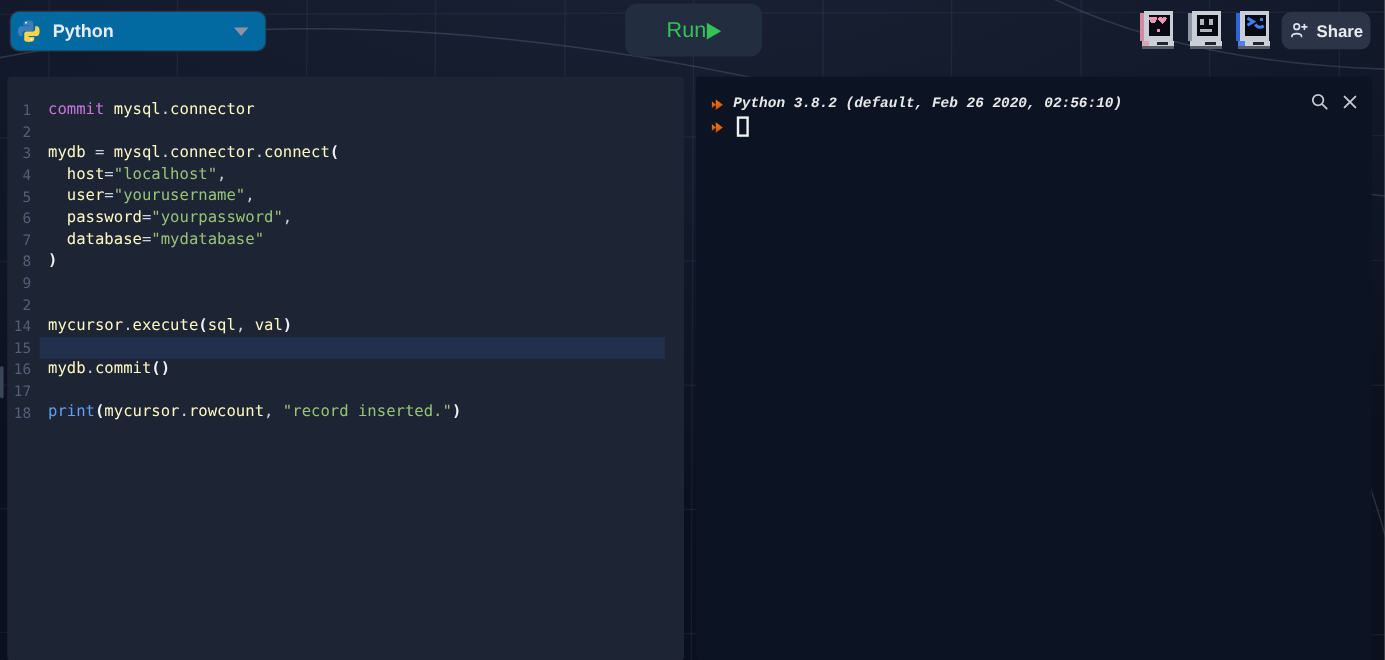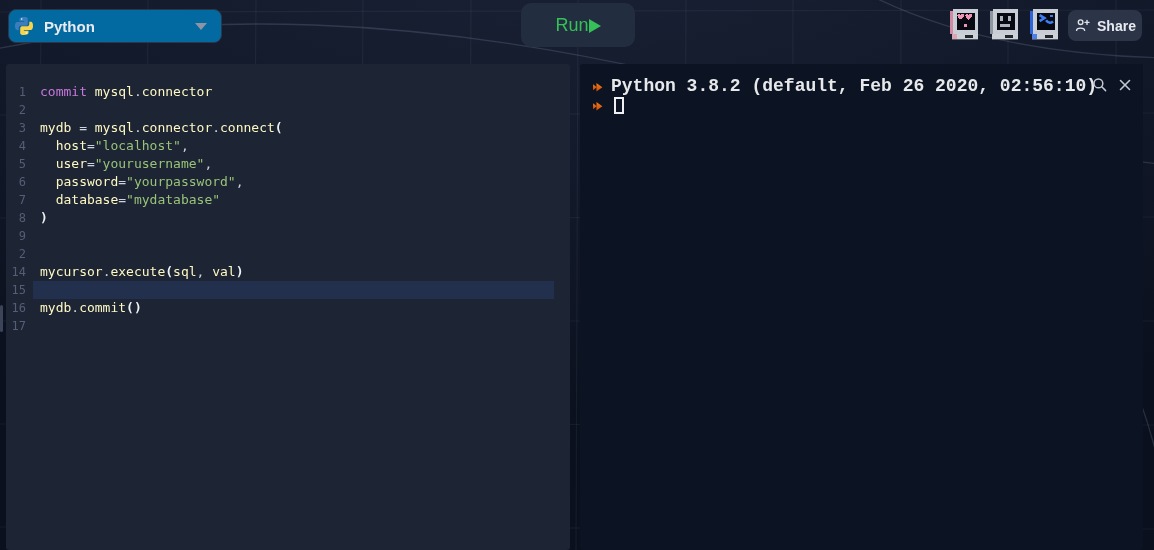--- a/index.html
+++ b/index.html
@@ -55,22 +55,22 @@
   .tk-br { color:#eef0f4; font-weight:700; }
   .tk-str { color:#98c379; }
   .tk-fn { color:#61a0f0; }
   .tk-pl { color:#d6d9e0; }
   .pane-handle { position:absolute; left:0; top:305px; width:3px; height:27px; background:#3b4459; border-radius:3px; z-index:3; cursor:col-resize; }
 
   
   .console {
     position:absolute; left:580px; top:64px; width:563px; height:486px;
     background:#0c1322; border-radius:3px; z-index:1;
-    font-family:"Liberation Mono", monospace; font-size:18px; font-weight:700;
-    color:#e6e8ea; padding:13px 40px 0 13px;
+    font-family:"Liberation Mono", monospace; font-size:12px; font-weight:700;
+    color:#e6e8ea; padding:13px 40px 0 13px;font-style:italic;
   }
   .cline { display:flex; align-items:center; height:19px; line-height:19px; white-space:pre; }
   .cline .prompt { flex:none; margin-right:7px; margin-top:1px; }
   .cursor { display:inline-block; width:10px; height:17px; border:2px solid #eef0f3; margin-left:3px; }
   .console-tools { position:absolute; top:13px; right:12px; display:flex; align-items:center; gap:11px; }
   .console-tools .tool { cursor:pointer; background:none; border:none; padding:0; display:flex; }
 </style>
 </head>
 <body>
 
@@ -225,20 +225,24 @@
         <span class="lc"></span>
       </div>
       <div class="line">
         <span class="ln">16</span>
         <span class="lc"><span class="tk-id">mydb</span><span class="tk-op">.</span><span class="tk-id">commit</span><span class="tk-br">()</span></span>
       </div>
       <div class="line">
         <span class="ln">17</span>
         <span class="lc"></span>
       </div>
+      <div class="line">
+        <span class="ln">18</span>
+        <span class="lc"><span class="tk-fn">print</span><span class="tk-br">(</span><span class="tk-id">mycursor</span><span class="tk-op">.</span><span class="tk-id">rowcount</span><span class="tk-op">, </span><span class="tk-str">"record inserted."</span><span class="tk-br">)</span></span>
+      </div>
     </div>
 </div>
 <div class="pane-handle"></div>
 
 <div class="console">
   <div class="console-tools">
     <button class="tool">
       <svg width="16" height="16" viewBox="0 0 16 16" fill="none" stroke="#c3c8d1" stroke-width="1.5" stroke-linecap="round">
         <circle cx="6.4" cy="6.4" r="4.4"></circle>
           <line x1="9.8" y1="9.8" x2="13.6" y2="13.6"></line>

